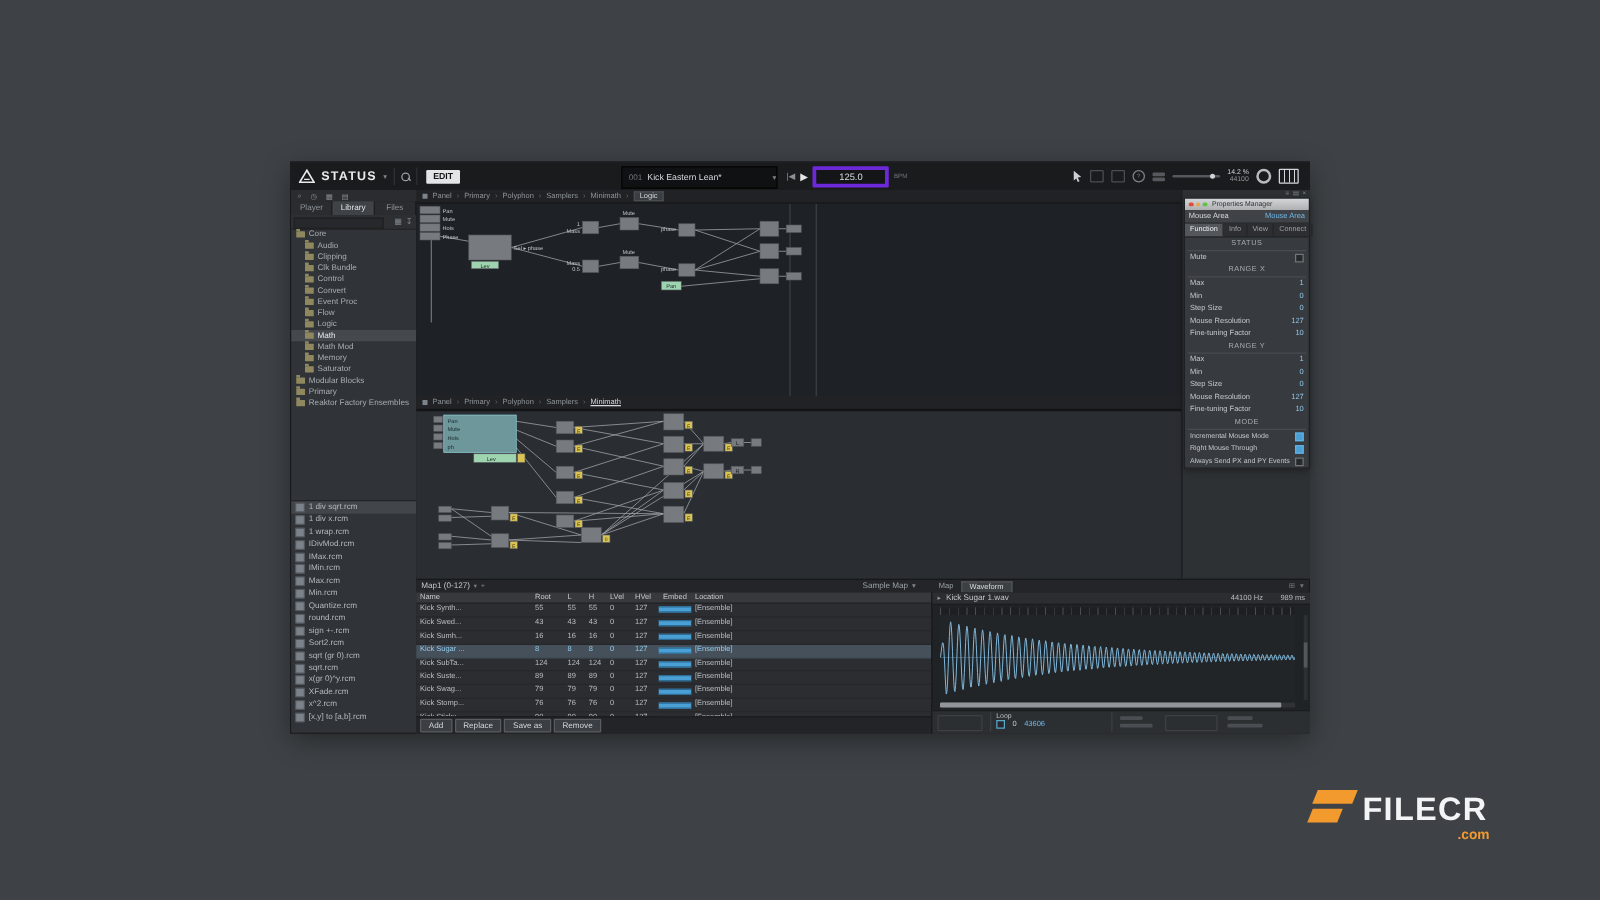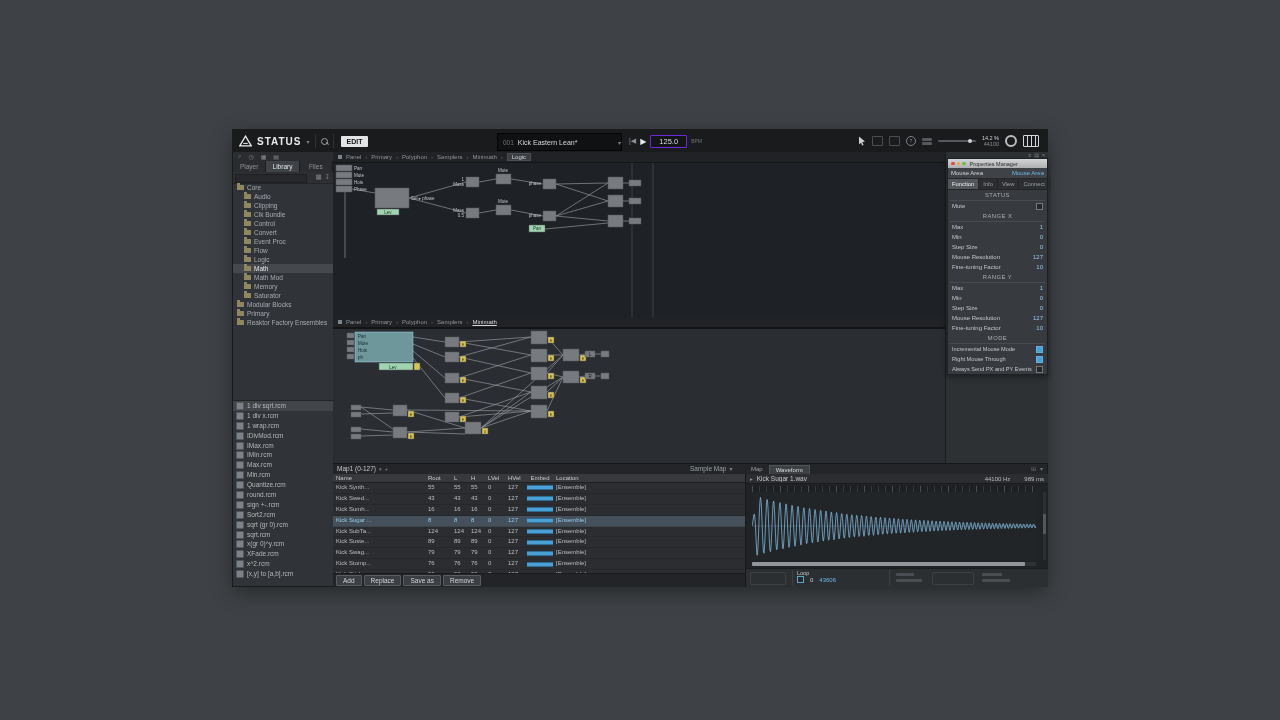--- a/index.html
+++ b/index.html
@@ -17,21 +17,21 @@
   .mag::before{content:"";position:absolute;left:0;top:0;width:5px;height:5px;border:1px solid #9aa0a6;border-radius:50%;}
   .mag::after{content:"";position:absolute;left:5px;top:5px;width:3px;height:1px;background:#9aa0a6;transform:rotate(45deg);}
   .edit-btn{background:#e2e4e6;color:#141516;font-size:7px;font-weight:bold;padding:2px 6px;border-radius:1px;margin-left:2px;}
   .title-box{position:absolute;left:264px;top:3px;width:123px;height:16px;background:#101113;border:1px solid #040505;
     display:flex;align-items:center;color:#d6dadd;font-size:7px;}
   .snap{color:#6e747a;margin:0 4px 0 5px;font-size:6.5px;}
   .title-name{flex:1;white-space:nowrap;overflow:hidden;}
   .transport{position:absolute;left:396px;top:0;height:22px;display:flex;align-items:center;gap:4px;}
   .skip{color:#8a9096;font-size:7px;}
   .play{color:#e4e6e8;font-size:8px;}
-  .tempo{color:#d6dadd;font-size:7.5px;background:#141517;border:1px solid #6d28d9;padding:1px 8px;border-radius:1px;}
+  .tempo{color:#d6dadd;font-size:7.5px;background:#141517;border:3px solid #6d28d9;padding:1px 18px;border-radius:1px;}
   .bpm{color:#6e747a;font-size:5px;}
   .tb-right{position:absolute;right:8px;top:0;height:22px;display:flex;align-items:center;gap:6px;}
   .dimbox{width:9px;height:8px;border:1px solid #4a4e52;border-radius:1px;}
   .infocircle{width:8px;height:8px;border:1px solid #7d838a;border-radius:50%;color:#7d838a;font-size:5px;text-align:center;line-height:8px;}
   .midipills{display:flex;flex-direction:column;gap:1px;}
   .midipills i{display:block;width:10px;height:3px;background:#55595d;border-radius:1px;}
   .hslider{position:relative;width:38px;height:2px;background:#55595d;border-radius:1px;}
   .hslider i{position:absolute;left:78%;top:-1.5px;width:4px;height:4px;background:#cfd3d7;border-radius:50%;}
   .cpustack{display:flex;flex-direction:column;align-items:flex-end;line-height:6px;}
   .cpu{color:#cfd3d7;font-size:5.5px;}
@@ -828,13 +828,21 @@
           <span class="dimlbl" style="left:150px;top:4px;width:18px;"></span>
           <span class="dimlbl" style="left:150px;top:10px;width:26px;"></span>
           <span class="wf-dim" style="left:186px;top:3px;width:40px;height:11px;"></span>
           <span class="dimlbl" style="left:236px;top:4px;width:20px;"></span>
           <span class="dimlbl" style="left:236px;top:10px;width:28px;"></span>
         </div>
       </div>
     </div>
   </div>
 
+  <div class="watermark">
+    <span class="wm-icon">
+        <i class="b1"></i>
+        <i class="b2"></i>
+      </span>
+    <span class="wm-text">FILECR</span>
+    <span class="wm-com">.com</span>
+  </div>
 </div>
 
 </body></html>

